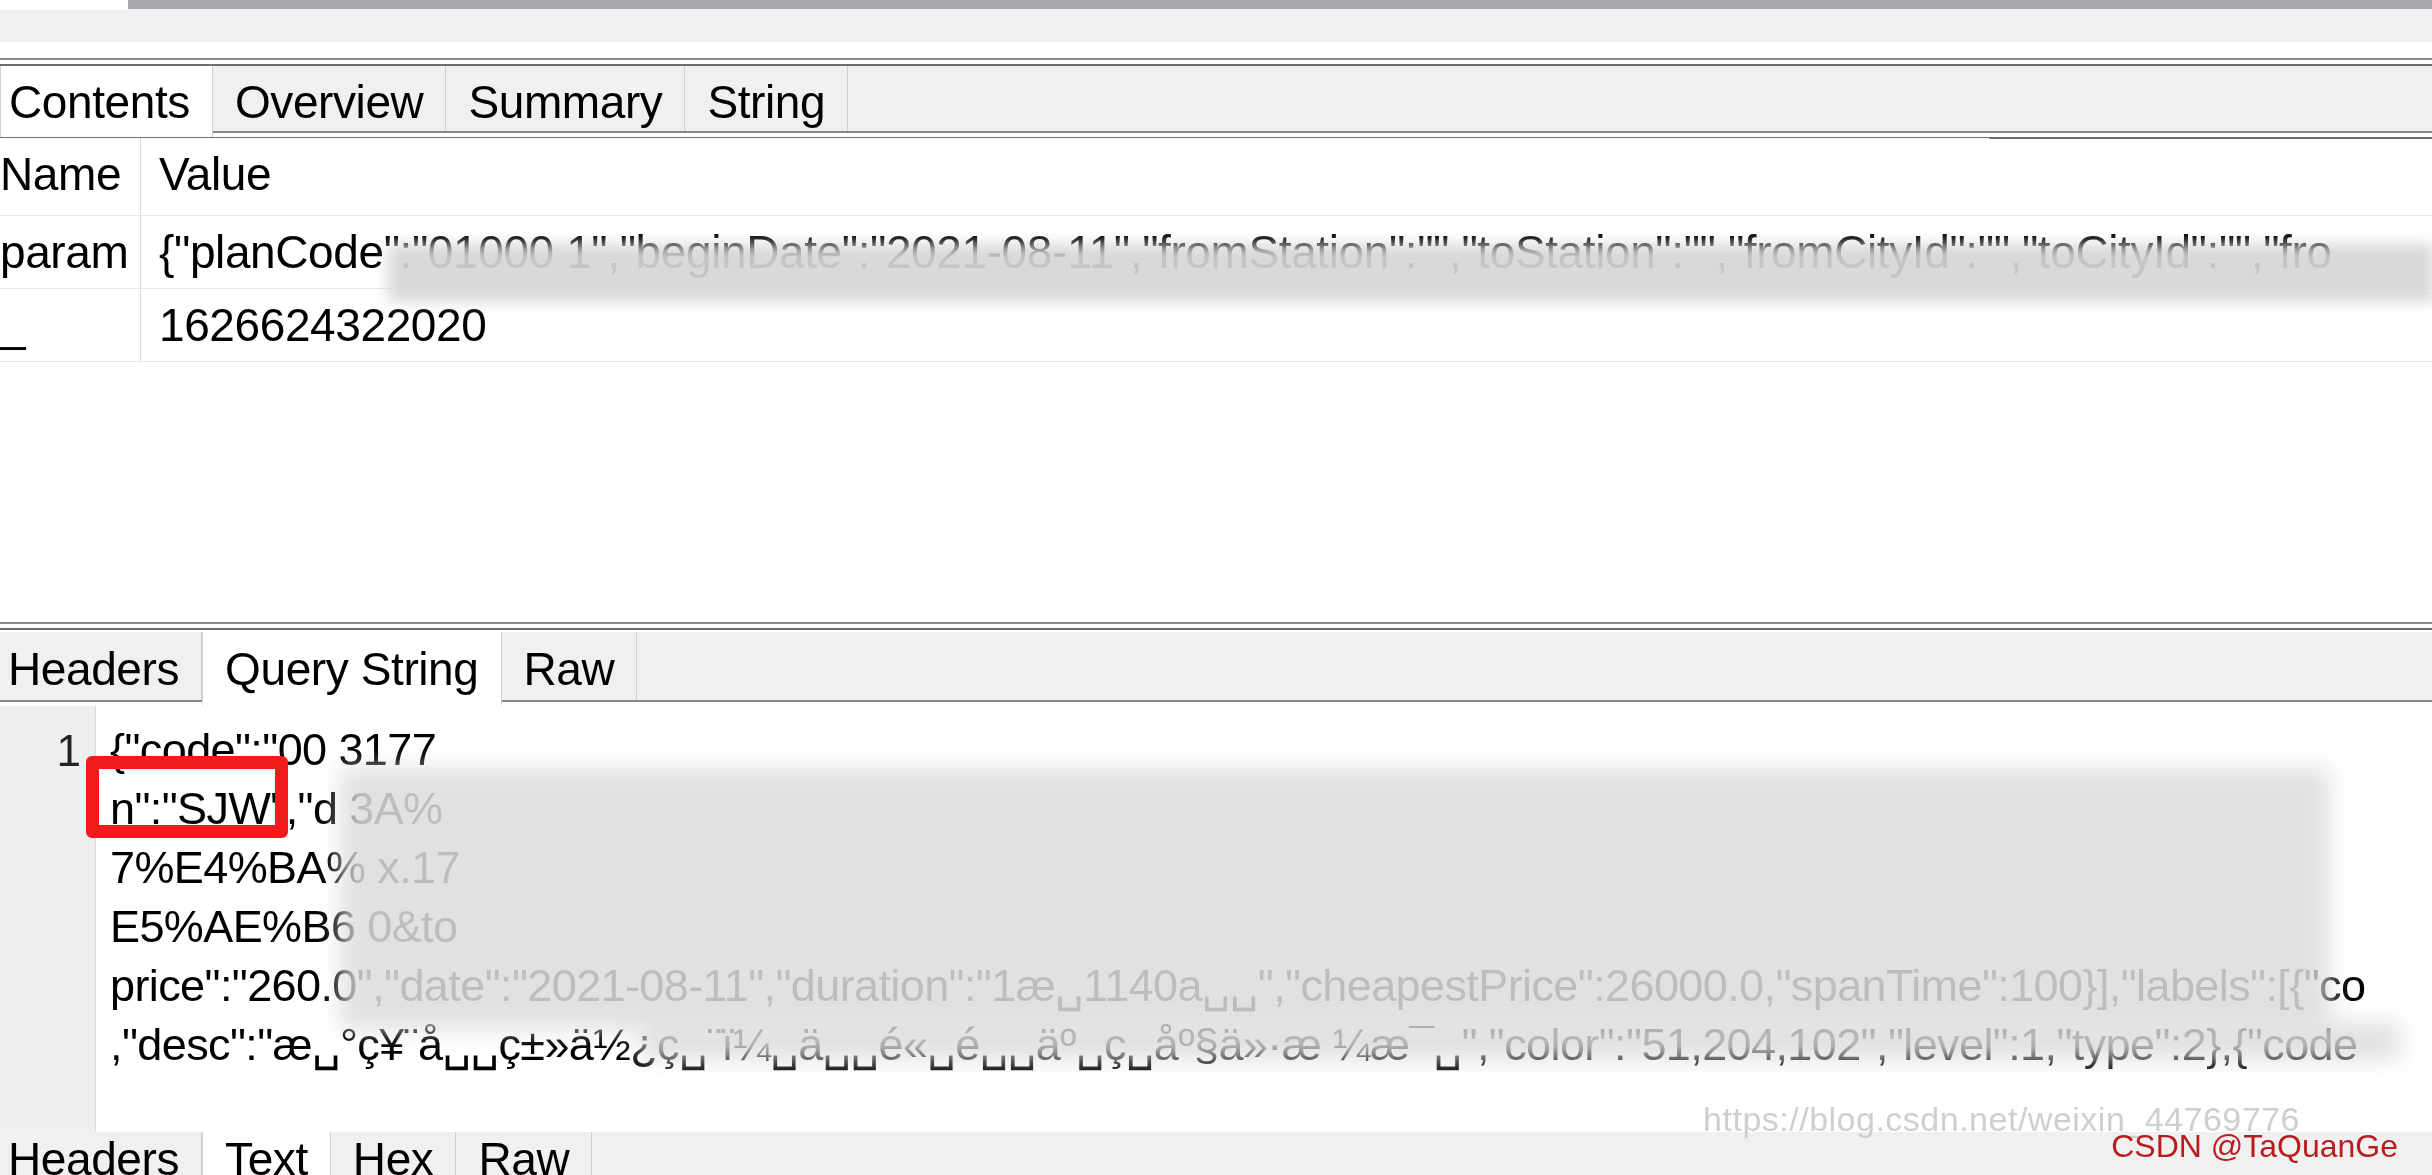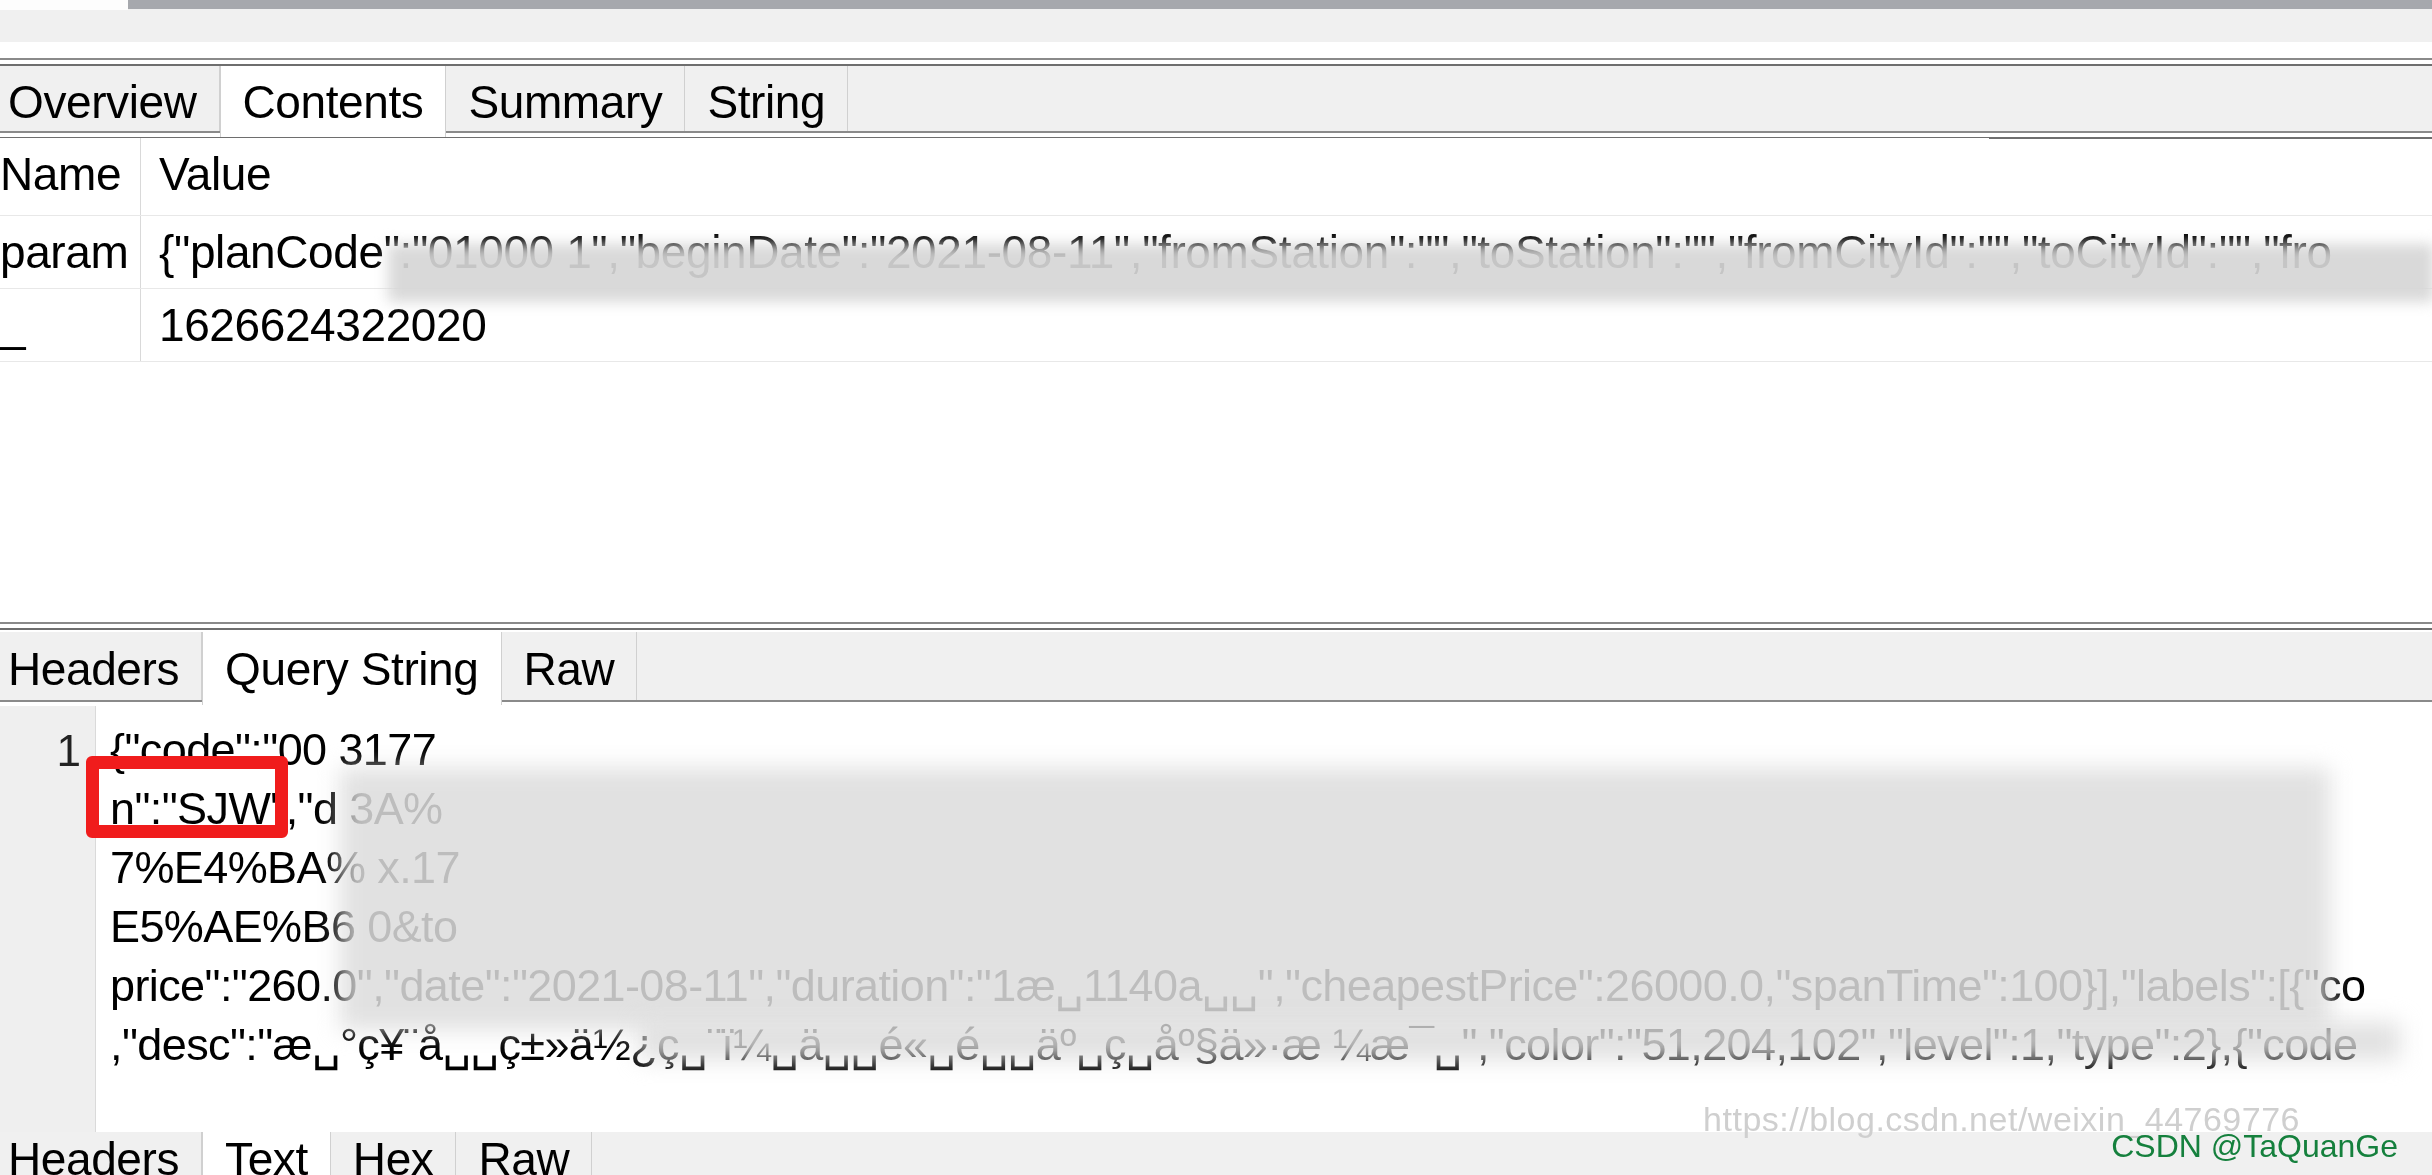--- a/index.html
+++ b/index.html
@@ -264,45 +264,45 @@
     color: #cfcfcf;
     letter-spacing: 0.5px;
     white-space: nowrap;
     z-index: 8;
   }
   .wm-author {
     position: absolute;
     right: 34px;
     bottom: 10px;
     font-size: 32px;
-    color: #15803d;
+    color: #b91c1c;
     white-space: nowrap;
     z-index: 9;
   }
 </style>
 </head>
 <body>
 
 <div class="app">
 
   <div class="top-strip">
     <div class="top-strip-tabstub"></div>
     <div class="top-strip-bar"></div>
   </div>
   <div class="top-gap"></div>
   <div class="white-gap"></div>
   <div class="heavy-rule" style="top:58px;"></div>
 
   <div class="tabstrip" id="tabstrip-session">
     <div class="tabs">
-      <div class="tab">
-        <span>Overview</span>
-      </div>
       <div class="tab selected">
         <span>Contents</span>
+      </div>
+      <div class="tab">
+        <span>Overview</span>
       </div>
       <div class="tab">
         <span>Summary</span>
       </div>
       <div class="tab">
         <span>String</span>
       </div>
       <div class="tab filler"></div>
     </div>
   </div>

